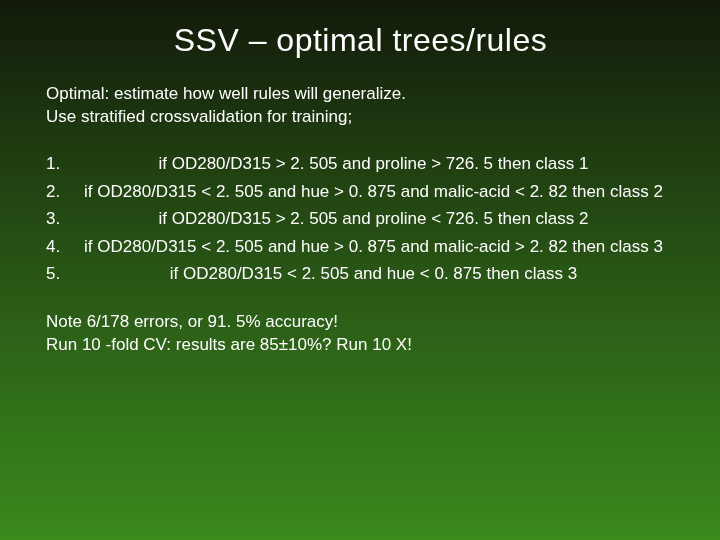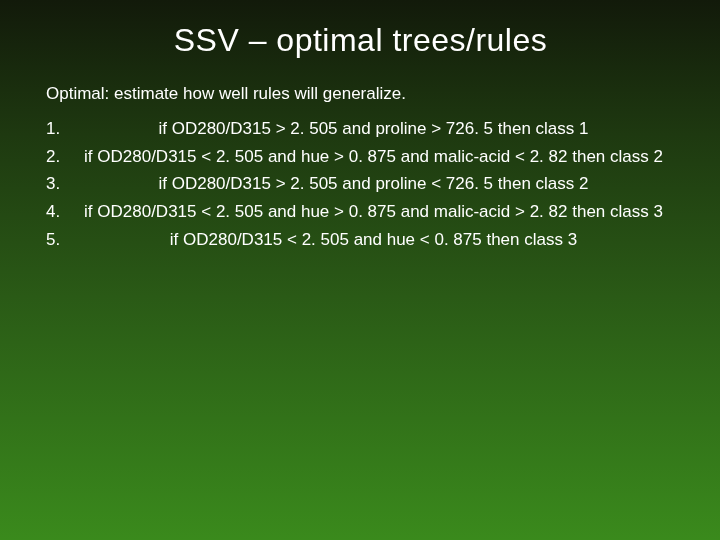--- a/index.html
+++ b/index.html
@@ -22,21 +22,21 @@
     text-align: center;
     font-size: 32px;
     color: #ffffff;
     margin: 0 0 24px 0;
     font-weight: normal;
     letter-spacing: 0.5px;
   }
   .intro {
     font-size: 17px;
     line-height: 1.35;
-    margin-bottom: 11px;
+    margin-bottom: 23px;
   }
   .rules {
     margin: 0 0 24px 0;
     padding: 0;
   }
   .rule-row {
     display: flex;
     align-items: flex-start;
     font-size: 17px;
     line-height: 1.45;
@@ -58,20 +58,21 @@
   }
 </style>
 </head>
 <body>
 
 <div class="slide">
   <h1 class="title">SSV – optimal trees/rules</h1>
 
   <div class="intro">
     <div>Optimal: estimate how well rules will generalize.</div>
+    <div>Use stratified crossvalidation for training;</div>
   </div>
 
   <div class="rules">
     <div class="rule-row">
       <div class="rule-num">1.</div>
       <div class="rule-text">if OD280/D315 &gt; 2. 505 and proline &gt; 726. 5 then class 1</div>
     </div>
     <div class="rule-row">
       <div class="rule-num">2.</div>
       <div class="rule-text">if OD280/D315 &lt; 2. 505 and hue &gt; 0. 875 and malic-acid &lt; 2. 82 then class 2</div>
@@ -83,13 +84,17 @@
     <div class="rule-row">
       <div class="rule-num">4.</div>
       <div class="rule-text">if OD280/D315 &lt; 2. 505 and hue &gt; 0. 875 and malic-acid &gt; 2. 82 then class 3</div>
     </div>
     <div class="rule-row">
       <div class="rule-num">5.</div>
       <div class="rule-text">if OD280/D315 &lt; 2. 505 and hue &lt; 0. 875 then class 3</div>
     </div>
   </div>
 
+  <div class="note">
+    <div>Note 6/178 errors, or 91. 5% accuracy!</div>
+    <div>Run 10 -fold CV: results are 85±10%? Run 10 X!</div>
+  </div>
 </div>
 
 </body></html>

